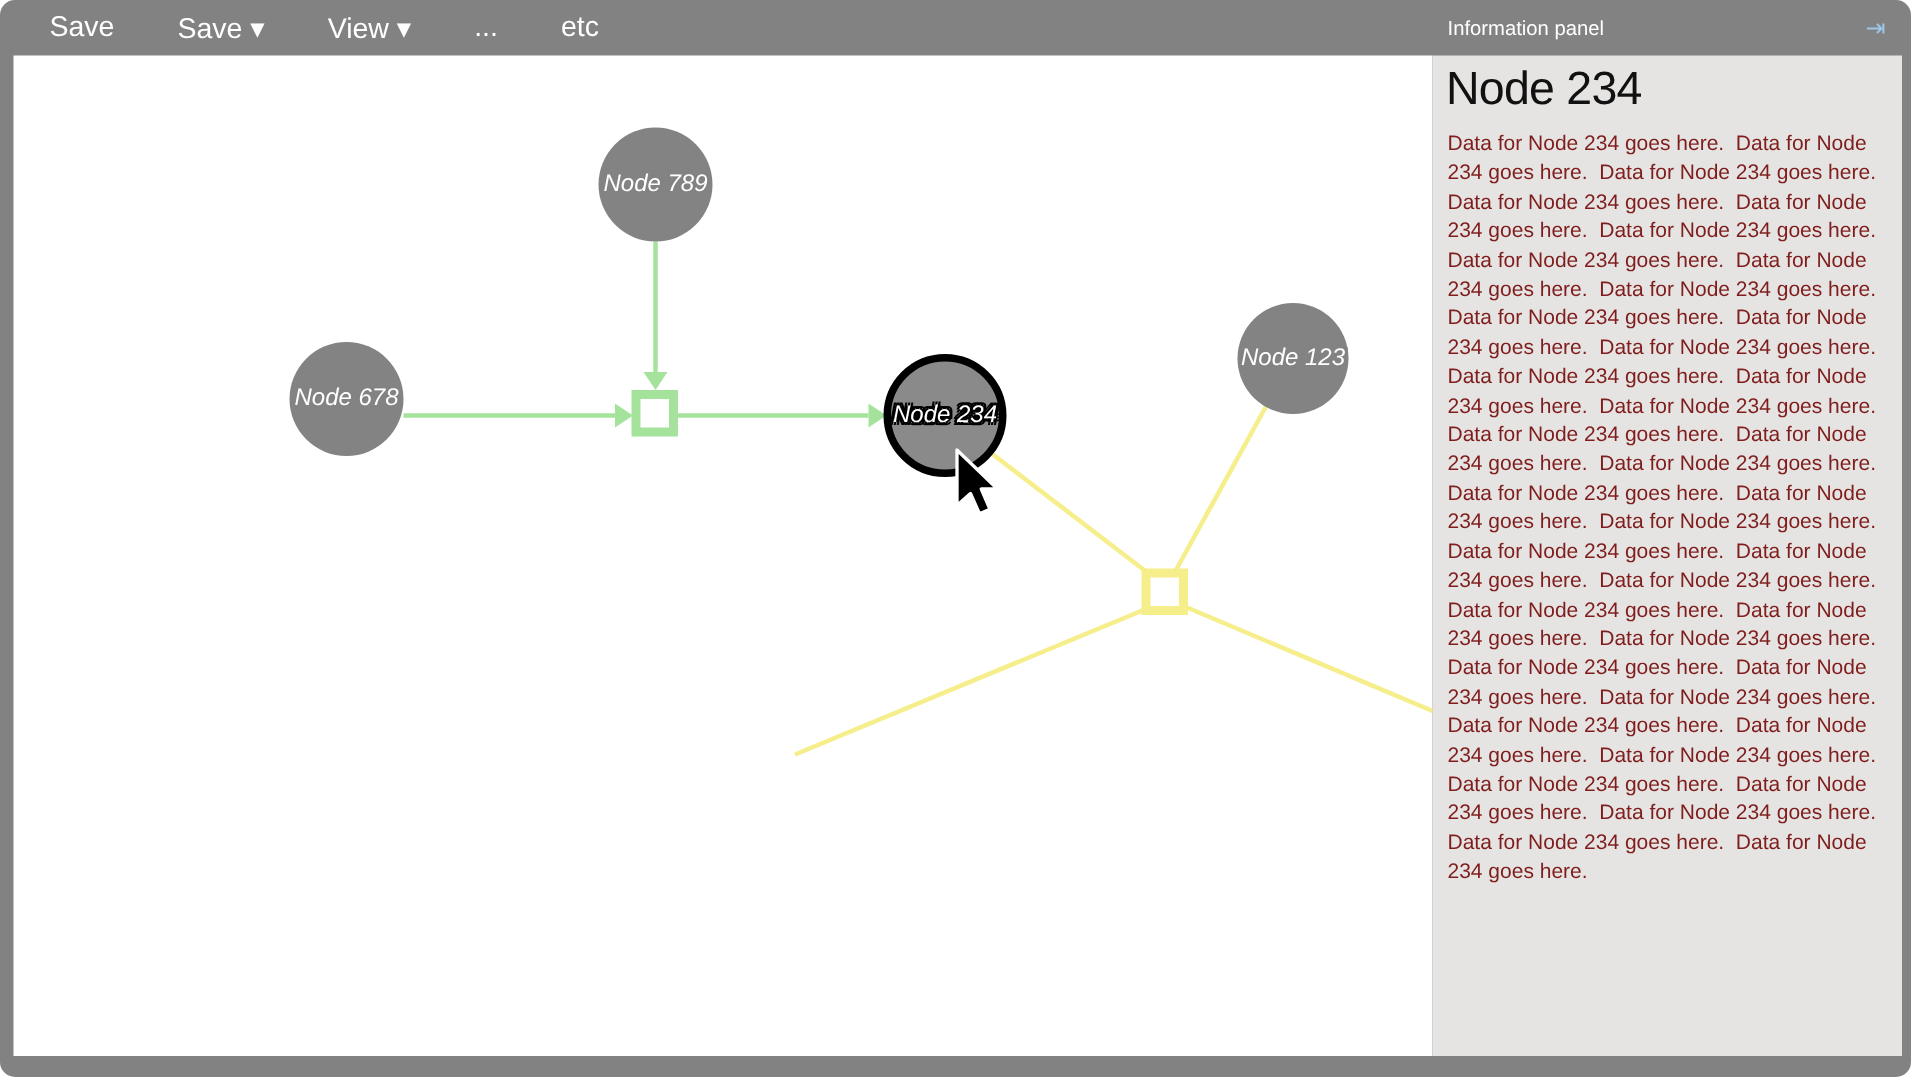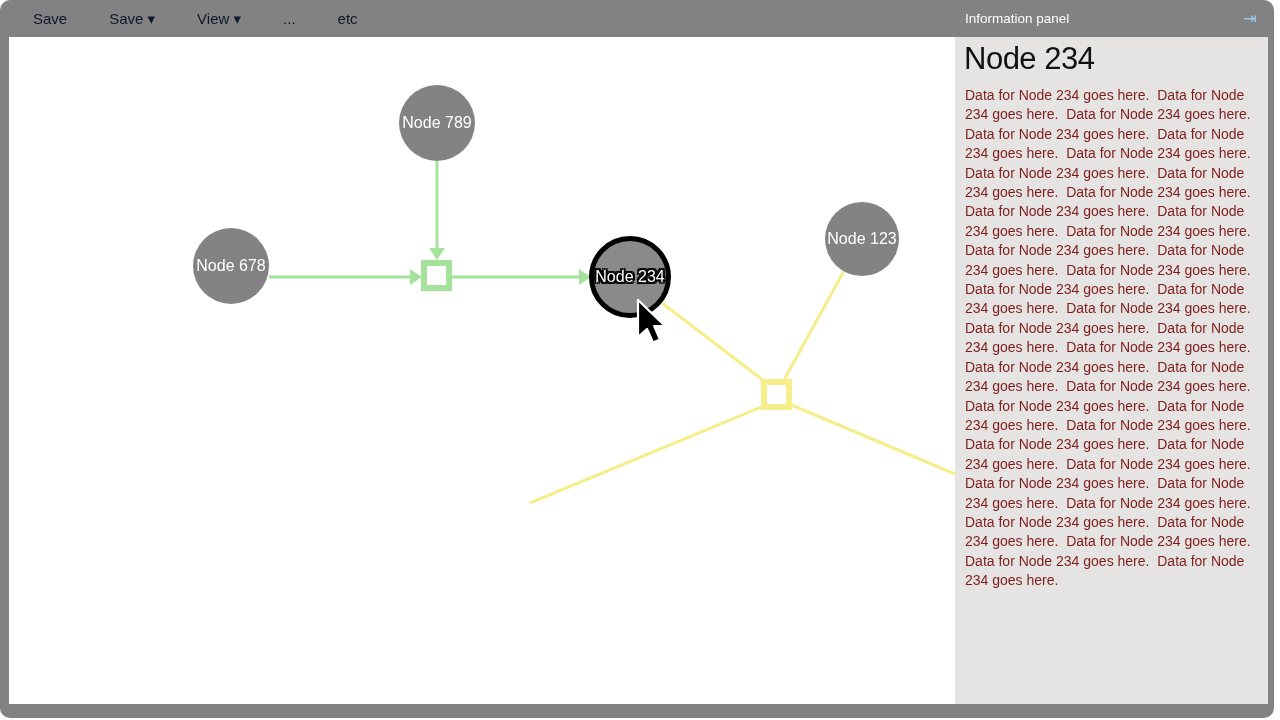--- a/index.html
+++ b/index.html
@@ -10,21 +10,21 @@
   .window {
     position:absolute; left:0; top:0; width:1274px; height:718px;
     background:#828282; border-radius:10px; overflow:hidden;
   }
   
   .toolbar {
     position:absolute; left:0; top:0; width:100%; height:37px;
     display:flex; align-items:center;
   }
   .menu-item {
-    color:#0f172a; font-size:15px; margin-left:42px; white-space:nowrap; cursor:default;
+    color:#ffffff; font-size:19px; margin-left:42px; white-space:nowrap; cursor:default;
   }
   .menu-item:first-child { margin-left:33px; }
   .panel-titlebar {
     position:absolute; left:965px; top:0; height:37px; line-height:37px;
     color:#ffffff; font-size:13.5px;
   }
   .pin {
     position:absolute; right:17px; top:0; height:37px; line-height:37px;
     color:#9cc6e6; font-size:16px; font-family:"DejaVu Sans", sans-serif;
   }
@@ -41,21 +41,21 @@
     letter-spacing:-0.5px;
   }
   .panel-body {
     margin:9px 12px 0 10px; font-size:14px; line-height:19.4px; color:#7f1d1d;
     white-space:pre-wrap;
   }
   
   svg.graph { position:absolute; left:0; top:0; }
   .node {
     position:absolute; border-radius:50%; background:#838383;
-    display:flex; align-items:center; justify-content:center; z-index:2;
+    display:flex; align-items:center; justify-content:center; z-index:2;font-style:italic;
   }
   .node span {
     color:#ffffff; font-size:16px; white-space:nowrap;
     text-shadow:
       -2px -2px 0 #838383, 2px -2px 0 #838383, -2px 2px 0 #838383, 2px 2px 0 #838383,
       -2px 0 0 #838383, 2px 0 0 #838383, 0 -2px 0 #838383, 0 2px 0 #838383;
   }
   .node.selected { background:#8a8a8a; border:5px solid #000000; }
   .node.selected span {
     text-shadow:

